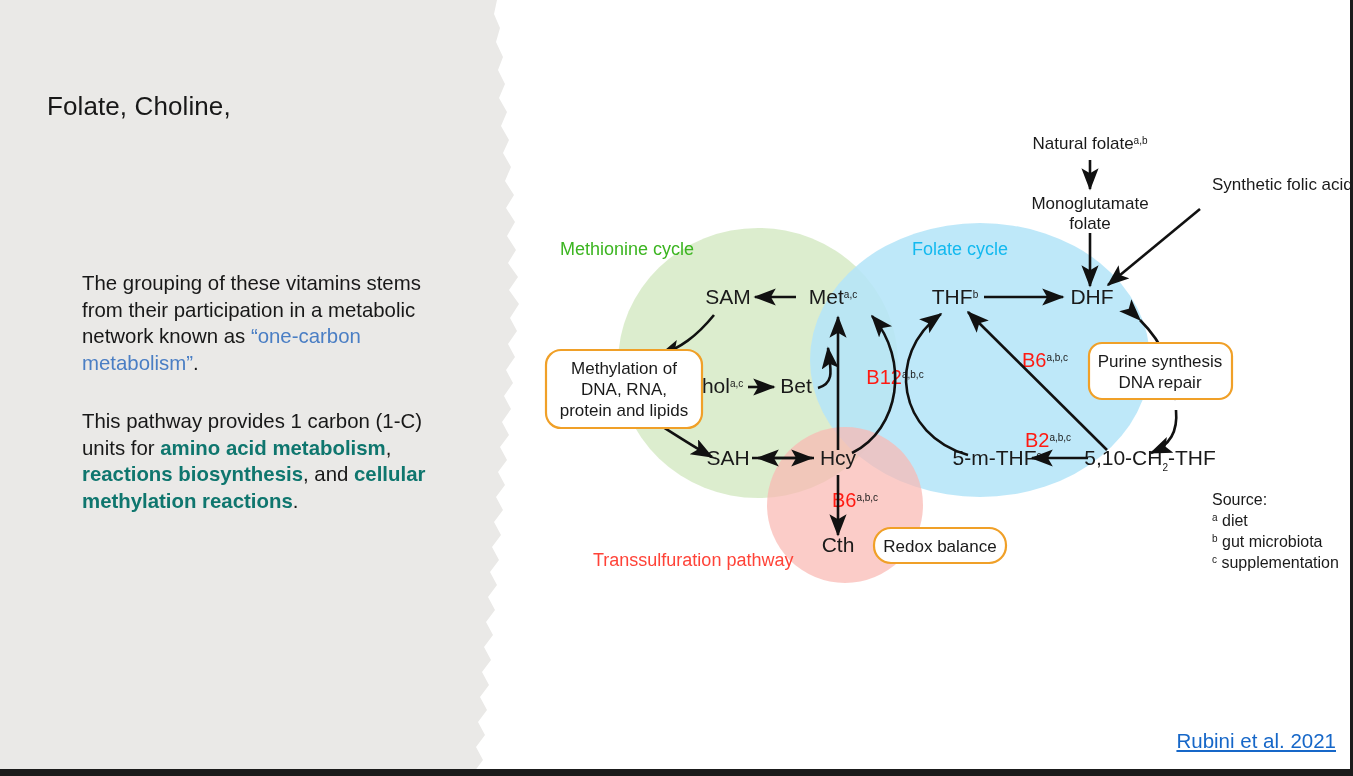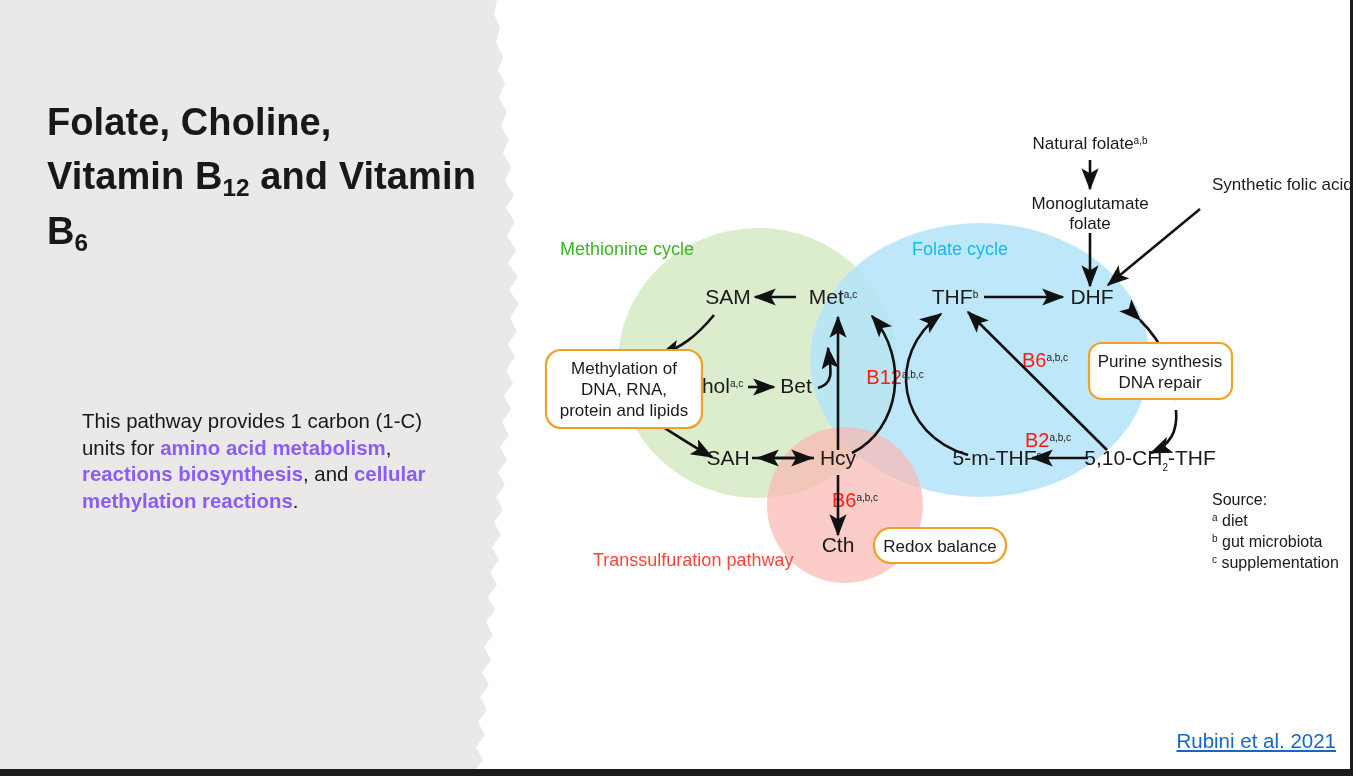--- a/index.html
+++ b/index.html
@@ -30,42 +30,42 @@
 
   
   #left-content {
     position: absolute;
     left: 0; top: 0;
     width: 500px; height: 776px;
     z-index: 3;
   }
   #title {
     position: absolute;
-    left: 47px; top: 96px;
+    left: 47px; top: 88px;
     width: 450px;
-    font-size: 38px;
+    font-size: 26px;
     line-height: 1.42;
     color: #181818;
-    font-weight: 700;
+    font-weight: 400;
     letter-spacing: 0.1px;
   }
   #title sub { font-size: 0.64em; vertical-align: -0.28em; letter-spacing: 0; }
 
   .body-para {
     position: absolute;
     left: 82px;
     width: 372px;
     font-size: 20.4px;
     line-height: 1.295;
     color: #181818;
   }
   #para1 { top: 250px; }
   #para2 { top: 388px; }
   .accent-blue { color: #4a7ec4; }
-  .bold { font-weight: bold; color: #8b5cf6; }
+  .bold { font-weight: bold; color: #0f766e; }
 
   #citation {
     position: absolute;
     right: 14px; bottom: 16px;
     font-size: 20.5px;
     color: #1667c8;
     text-decoration: underline;
     z-index: 6;
     cursor: pointer;
   }
@@ -110,23 +110,23 @@
            L497,585 L488,597 L495,610 L486,622 L493,635 L484,647
            L491,660 L482,672 L489,685 L480,697 L487,710 L478,722
            L485,735 L476,747 L483,760 L474,772 L478,776 L0,776 Z"></path>
     </svg>
   </div>
 
   <div id="left-content">
 
     <div id="title">
       <span>Folate, Choline,</span><br>
-      <span><span>Vitamin B</span><sub>12</sub><span> and Vitamin B</span><sub>6</sub></span>
     </div>
 
+    <p class="body-para" id="para1"><span>The grouping of these vitamins stems from their participation in a metabolic network known as </span><span class="accent-blue">“one-carbon metabolism”</span><span>.</span></p>
 
     <p class="body-para" id="para2"><span>This pathway provides 1 carbon (1-C) units for </span><span class="bold">amino acid metabolism</span><span>,&nbsp; </span><span class="bold">reactions biosynthesis</span><span>, and </span><span class="bold">cellular methylation reactions</span><span>.</span></p>
 
   </div>
 
   <div id="figure">
     <svg width="853" height="520" viewBox="0 0 853 520" aria-hidden="false">
       <defs>
         <marker id="ah" markerWidth="9" markerHeight="9" refX="7.4" refY="3.1" orient="auto" markerUnits="strokeWidth">
           <path d="M0,0 L8,3.1 L0,6.2 L1.7,3.1 Z" fill="#111111"></path>

